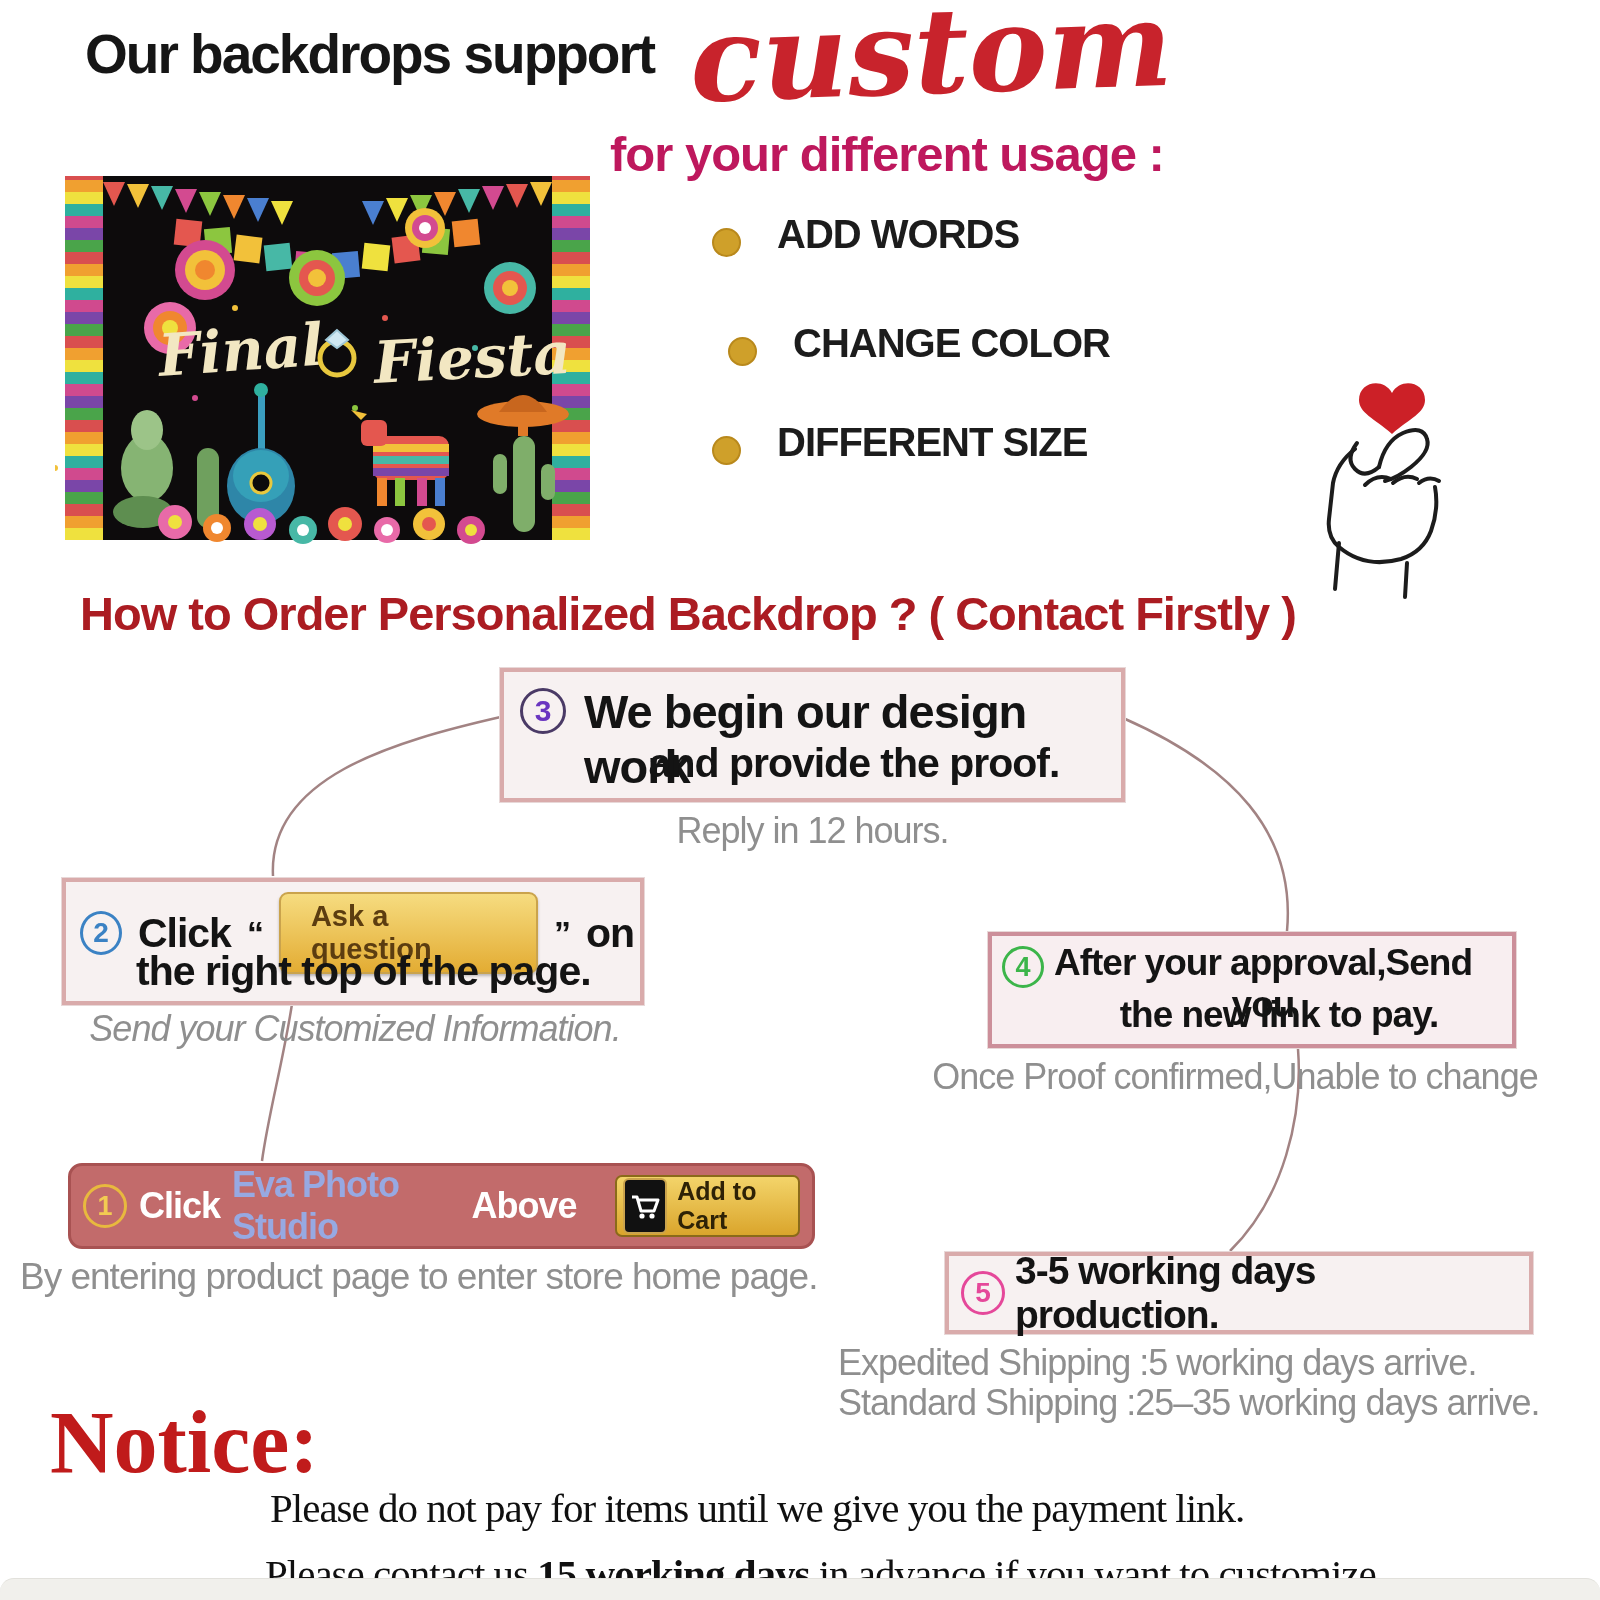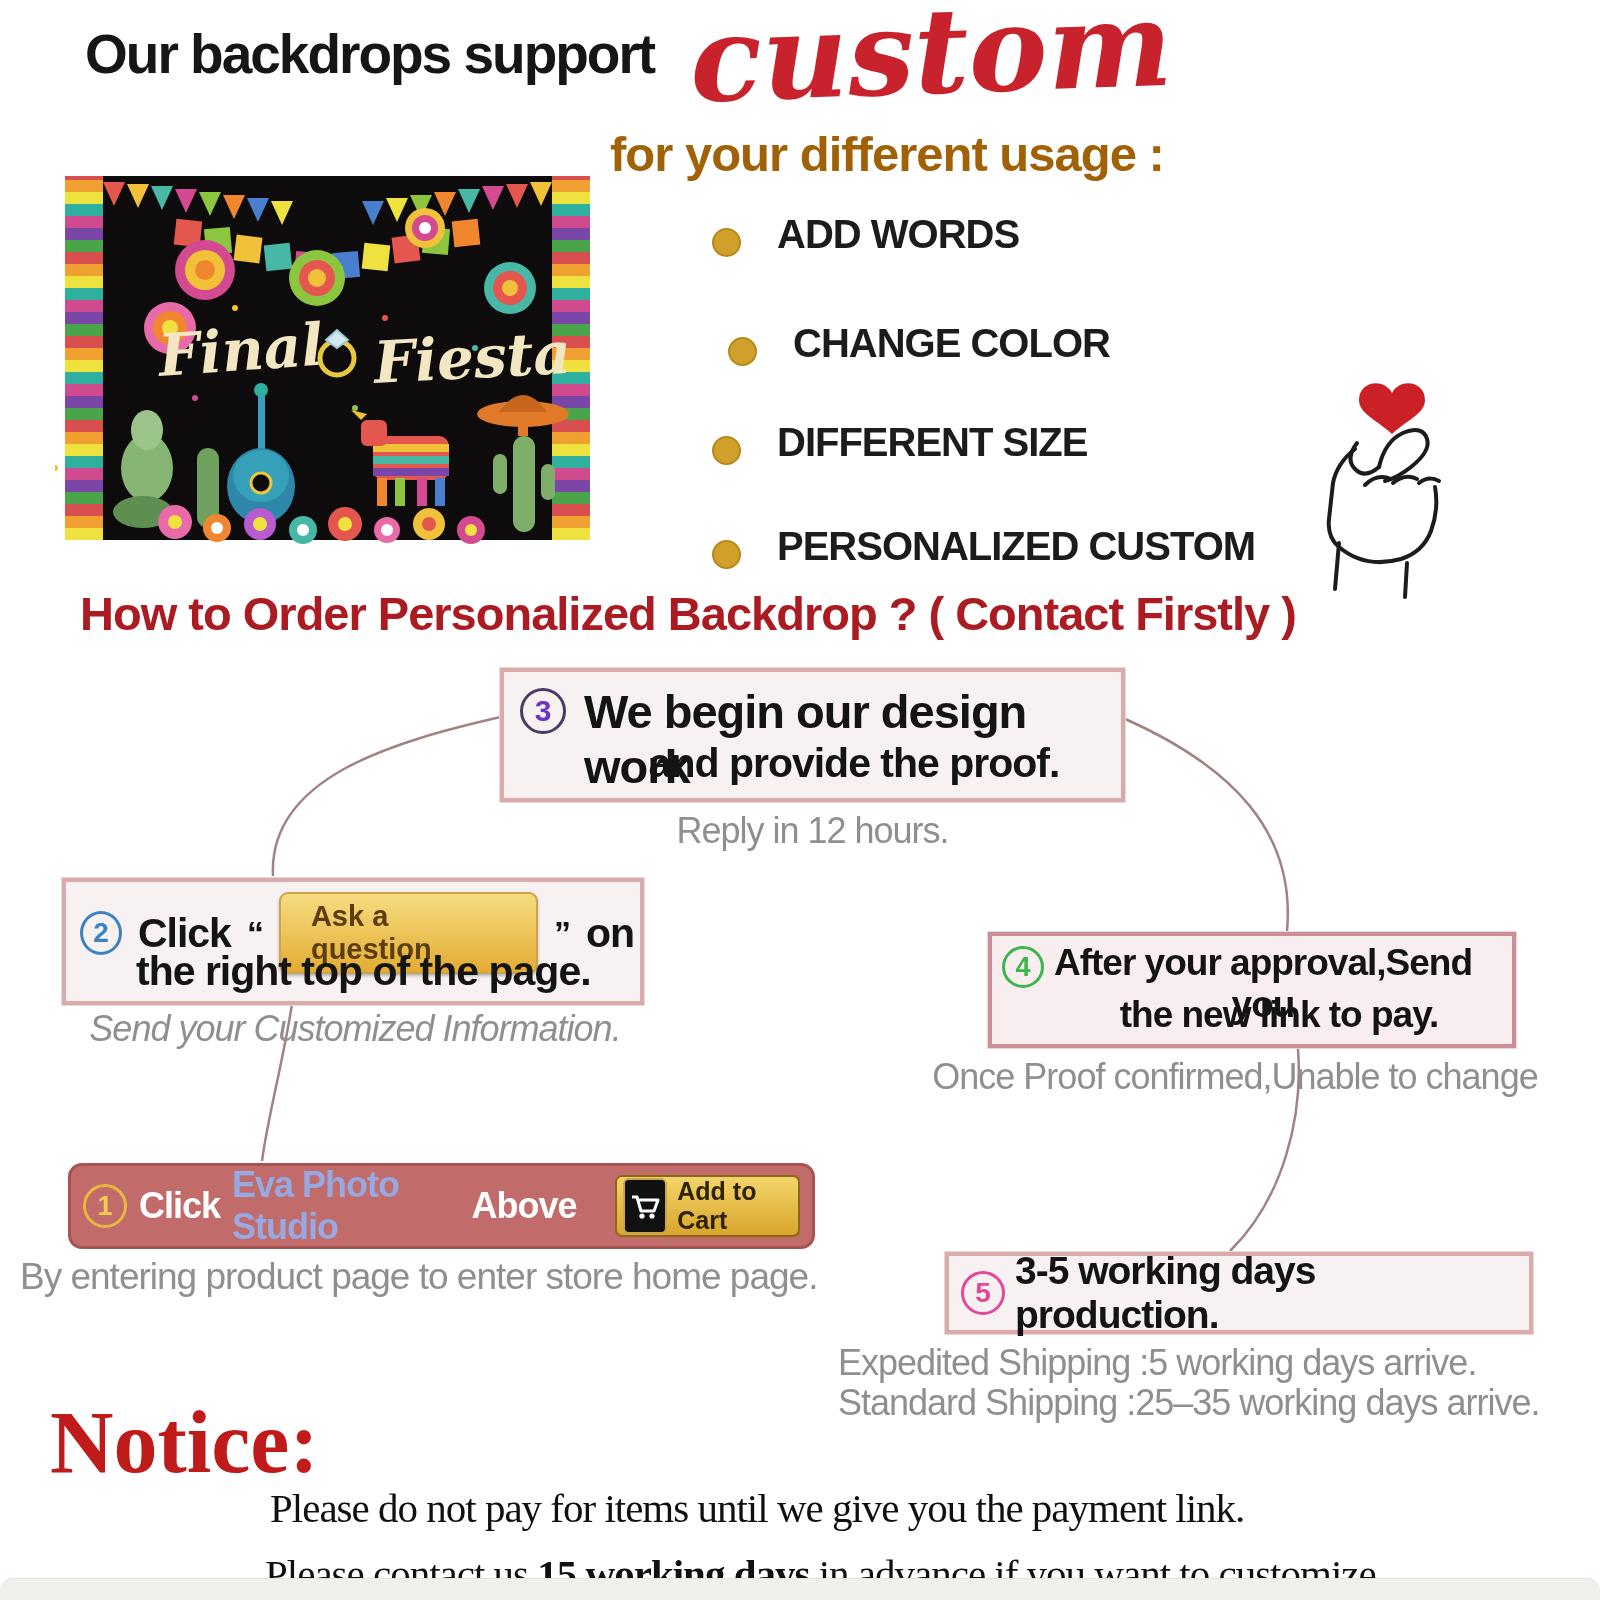--- a/index.html
+++ b/index.html
@@ -4,21 +4,21 @@
 <style>
   html,body{margin:0;padding:0;background:#ffffff;}
   #canvas{position:relative;width:1600px;height:1600px;background:#ffffff;overflow:hidden;
           font-family:"Liberation Sans",sans-serif;}
   .abs{position:absolute;}
 
   
   .title-main{left:85px;top:22px;font-size:55px;font-weight:700;color:#161616;letter-spacing:-2px;}
   .title-script{left:690px;top:-18px;font-size:118px;font-weight:700;font-style:italic;
                 color:#c8232c;font-family:"DejaVu Serif",serif;transform:rotate(-2deg);}
-  .title-sub{left:610px;top:126px;font-size:49px;font-weight:700;color:#a16207;letter-spacing:-1px;}
+  .title-sub{left:610px;top:126px;font-size:49px;font-weight:700;color:#be185d;letter-spacing:-1px;}
 
   
   .feature{display:flex;align-items:flex-end;gap:36px;}
   .feature .dot{width:25px;height:25px;border-radius:50%;background:#cfa02a;border:2px solid #b9891c;}
   .feature .ftxt{font-size:40px;font-weight:600;color:#1c1c1c;letter-spacing:-1px;}
 
   
   .how-heading{left:0;top:586px;width:1376px;text-align:center;font-family:Liberation Sans, sans-serif;
                font-weight:700;font-size:47px;color:#ab1c22;letter-spacing:-1px;}
 
@@ -254,24 +254,20 @@
     <span class="ftxt">ADD WORDS</span>
   </div>
   <div class="abs feature" style="left:728px;top:314px;margin-top:7px;">
     <span class="dot"></span>
     <span class="ftxt">CHANGE COLOR</span>
   </div>
   <div class="abs feature" style="left:712px;top:420px;">
     <span class="dot"></span>
     <span class="ftxt">DIFFERENT SIZE</span>
   </div>
-  <div class="abs feature" style="left:712px;top:524px;">
-    <span class="dot"></span>
-    <span class="ftxt">PERSONALIZED CUSTOM</span>
-  </div>
 
   <svg class="abs" style="left:1295px;top:345px;" width="200" height="255" viewBox="0 0 200 255">
     <path d="M97 48 c-9-16 -33-11 -33 7 c0 13 15 18 33 34 c18-16 33-21 33-34 c0-18 -24-23 -33-7 z" fill="#cc2027"></path>
     <g fill="none" stroke="#1c1c1c" stroke-width="4" stroke-linecap="round" stroke-linejoin="round">
       <path d="M62 98 q-12 16 -2 26 q10 10 24 -2"></path>
       <path d="M84 122 q6 -26 24 -34 q20 -8 24 6 q4 12 -16 28 q-14 11 -26 14"></path>
       <path d="M60 104 q-18 14 -22 34 l-4 36 q-2 18 10 28 q26 22 62 12 q22 -7 30 -28 q8 -22 4 -44"></path>
       <path d="M70 140 q12 -12 26 -6"></path>
       <path d="M98 138 q12 -10 24 -4"></path>
       <path d="M124 138 q10 -8 20 -2"></path>

